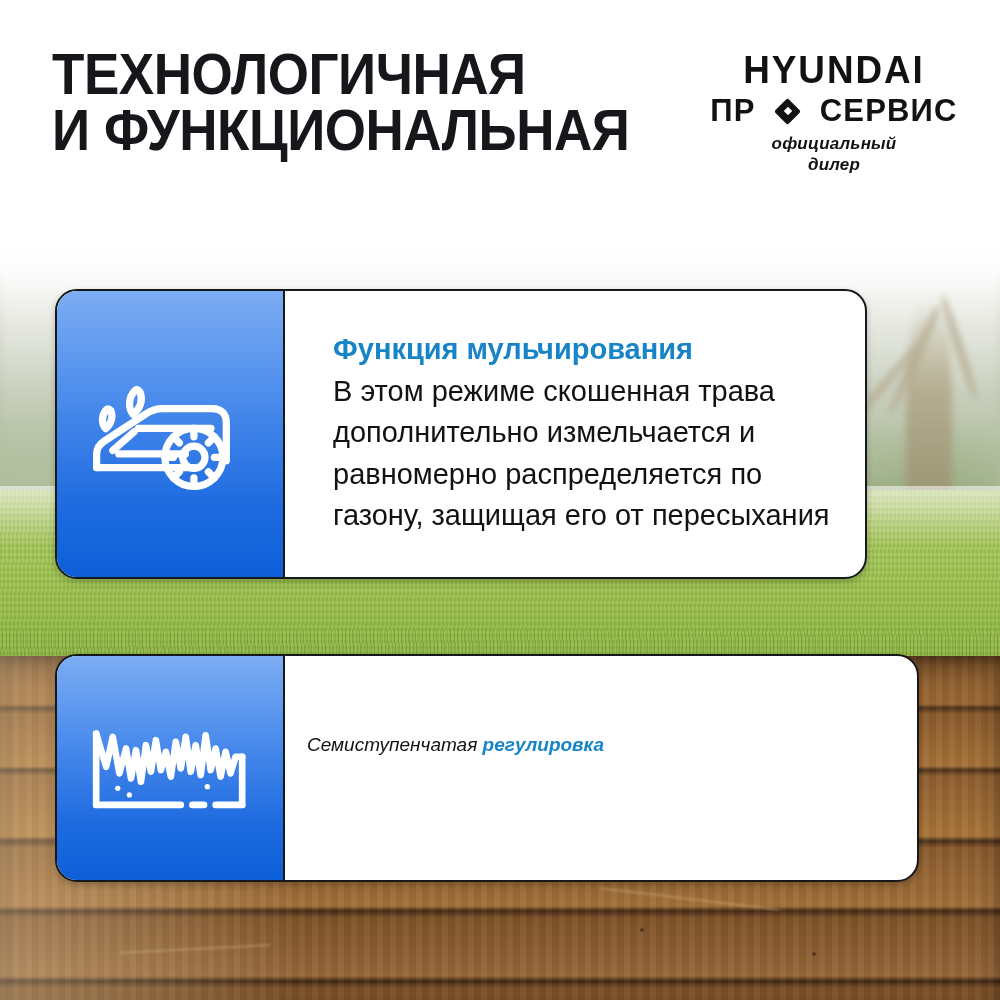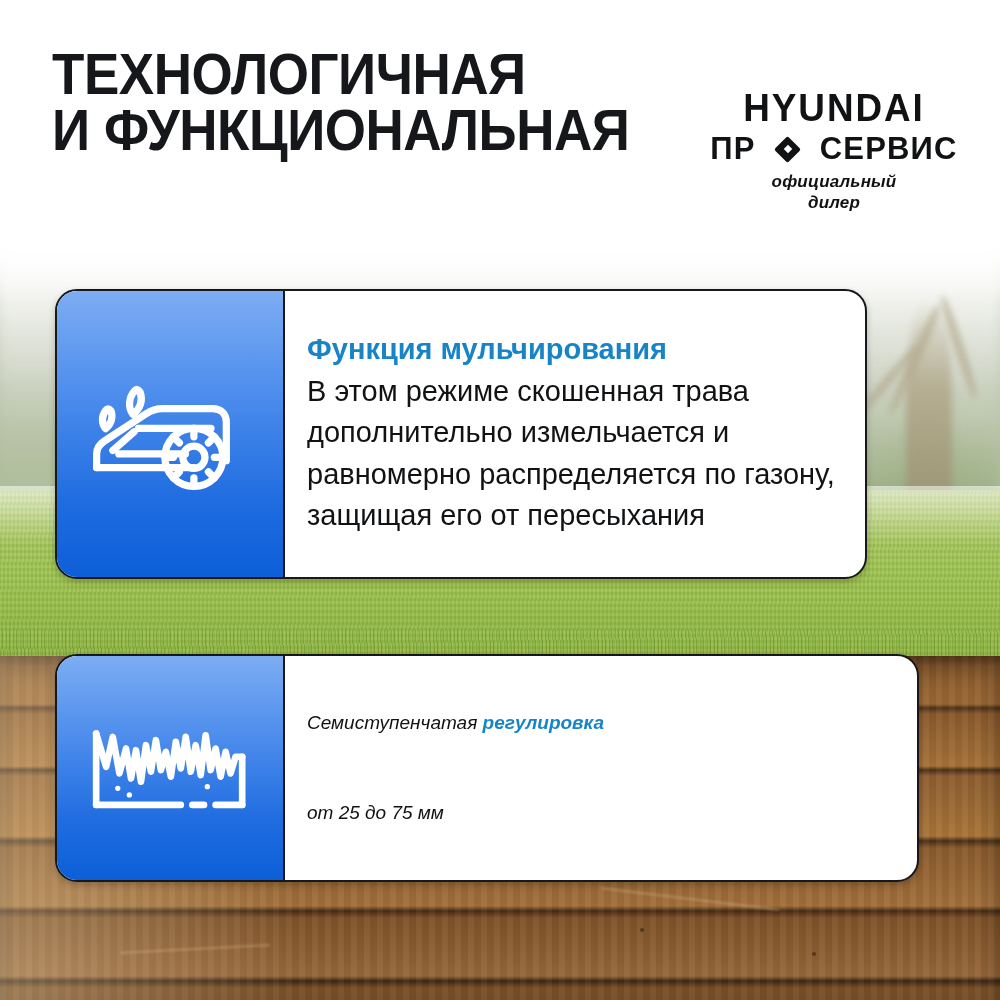--- a/index.html
+++ b/index.html
@@ -123,21 +123,21 @@
     font-size:57px;
     line-height:56px;
     letter-spacing:-0.5px;
     color:#15171a;
     text-transform:uppercase;
     transform:scaleX(0.93);
     transform-origin:left top;
     white-space:pre-line;
   }
 
-  .logo { position:absolute; right:36px; top:50px; width:260px; text-align:center; color:#111214;margin-top:38px; }
+  .logo { position:absolute; right:36px; top:50px; width:260px; text-align:center; color:#111214; }
   .logo-hyundai {
     font-weight:bold; font-size:38px; letter-spacing:2.0px;
     line-height:40px; transform:scaleX(0.97); transform-origin:center;
   }
   .logo-proservice {
     display:flex; align-items:center; justify-content:center; gap:18px;
     font-weight:bold; font-size:31px; letter-spacing:1.2px; line-height:34px;
     margin-top:4px;
   }
   .logo-diamond {
@@ -167,21 +167,21 @@
   .card {
     position:absolute;
     background:#ffffff;
     border:2px solid #16181c;
     border-radius:22px;
     display:flex;
     align-items:stretch;
     overflow:hidden;
     box-shadow:0 3px 7px rgba(0,0,0,0.22);
   }
-  .card-1 { left:55px;  top:289px; width:812px; height:290px; }
+  .card-1 { left:55px;  top:289px; width:812px; height:290px;gap:26px; }
   .card-2 { left:55px;  top:654px; width:864px; height:228px; }
 
   .card-icon {
     flex:0 0 auto;
     background:linear-gradient(to bottom, #7dadf3 0%, #4a8bec 38%, #1f6ce0 74%, #0d5fd8 100%);
     border-right:2px solid #16181c;
     display:flex; align-items:center; justify-content:center;
     position:relative;
   }
   .card-1 .card-icon { width:228px; }
@@ -309,19 +309,18 @@
           <circle cx="42" cy="92" r="3.2" fill="#fff" stroke="none"></circle>
           <circle cx="56" cy="100" r="3.2" fill="#fff" stroke="none"></circle>
           <circle cx="150" cy="90" r="3.2" fill="#fff" stroke="none"></circle>
         </svg>
       </div>
       <div class="card-body">
         <div class="card-text">
           <span>Семиступенчатая</span>
           <span class="accent">регулировка</span><br>
           <br>
-          <span>от 25 до 75 мм</span>
         </div>
       </div>
     </div>
 
   </div>
 </div>
 
 </body></html>

